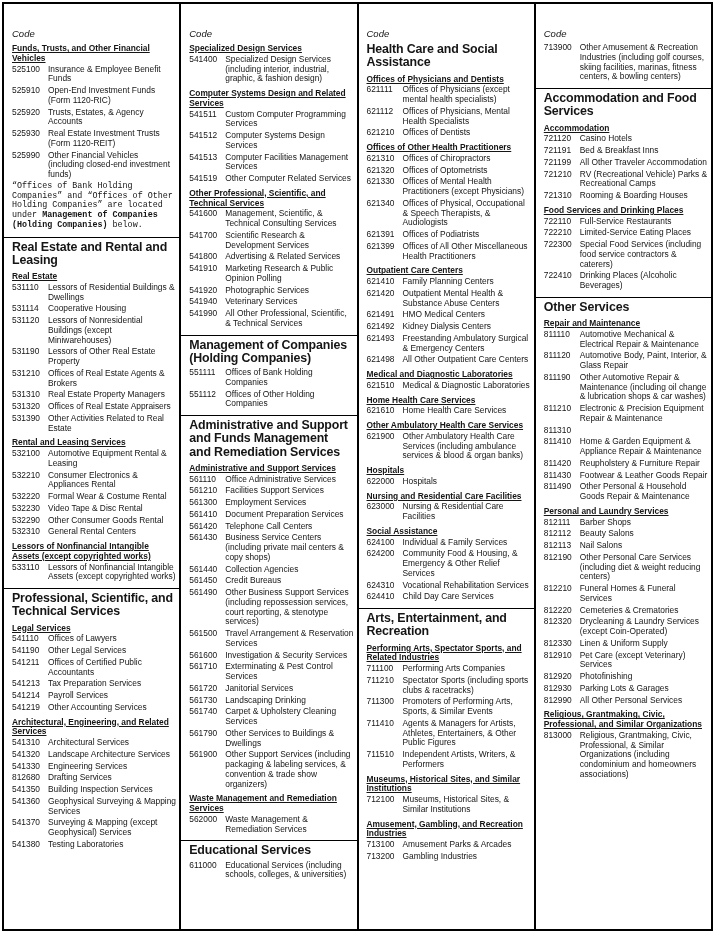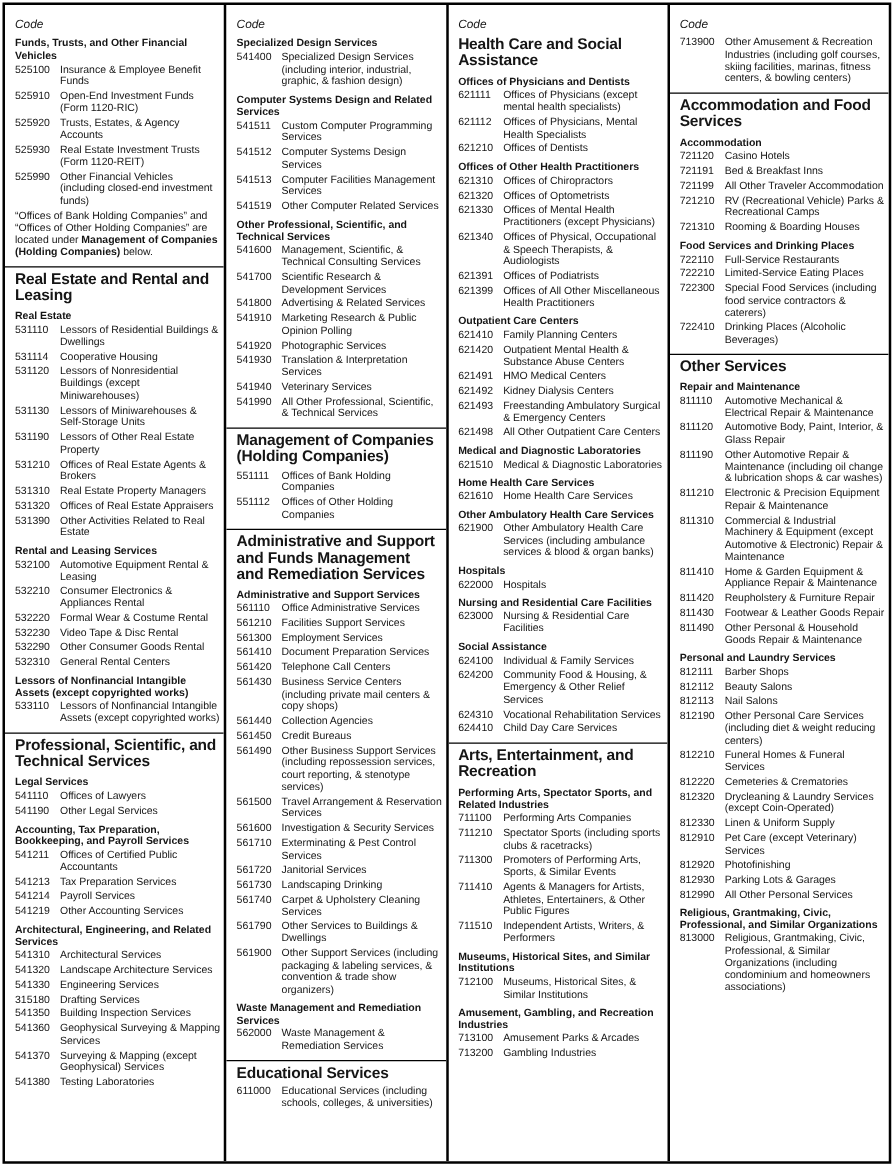--- a/index.html
+++ b/index.html
@@ -1,28 +1,28 @@
 <!DOCTYPE html>
 <html><head>
 <meta charset="utf-8">
 <style>
   html,body{margin:0;padding:0;background:#fff;}
   body{width:717px;height:935px;position:relative;font-family:"Liberation Sans",sans-serif;color:#151515;}
   .page{position:absolute;left:2px;top:2px;width:711px;height:929px;border:2px solid #000;box-sizing:border-box;background:#fff;overflow:hidden;}
   .columns{display:flex;height:100%;}
-  .column{flex:1 1 0;min-width:0;border-left:2px solid #000;padding-top:6px;overflow:hidden;box-sizing:border-box;}
+  .column{flex:1 1 0;min-width:0;border-left:2px solid #000;padding-top:20px;overflow:hidden;box-sizing:border-box;}
   .column:first-child{border-left:none;}
   .code-label{font-style:italic;font-size:9.5px;margin:4px 6px 4px 8px;}
   .major{font-weight:bold;font-size:12.4px;line-height:1.07;margin:3px 5px 3px 8px;letter-spacing:-0.15px;}
-  .sub{font-weight:bold;font-size:8.4px;line-height:1.16;margin:5px 5px 1px 8px;}
+  .sub{font-weight:bold;font-size:8.4px;line-height:1.16;margin:5px 5px 1px 8px;text-decoration:underline;}
   .entry{display:flex;font-size:8.4px;line-height:1.16;margin:0 3px 2px 8px;}
   .entry .code{flex:0 0 36px;width:36px;}
   .entry .desc{flex:1 1 auto;min-width:0;}
   .hr{border-top:1.5px solid #000;margin:6px 0 3px 0;height:0;}
-  .note{font-size:8.4px;line-height:1.16;margin:2px 5px 2px 8px;}
+  .note{font-size:8.4px;line-height:1.16;margin:2px 5px 2px 8px;font-family:Liberation Mono, monospace;}
   .note .b{font-weight:bold;}
 </style>
 </head>
 <body>
 
 <div class="page">
   <div class="columns" id="columns">
       <div class="column">
         <div class="code-label">Code</div>
         <div class="sub">Funds, Trusts, and Other Financial Vehicles</div>
@@ -56,24 +56,20 @@
         </div>
         <div class="entry">
           <span class="code">531114</span>
           <span class="desc">Cooperative Housing</span>
         </div>
         <div class="entry">
           <span class="code">531120</span>
           <span class="desc">Lessors of Nonresidential Buildings (except Miniwarehouses)</span>
         </div>
         <div class="entry">
-          <span class="code">531130</span>
-          <span class="desc">Lessors of Miniwarehouses &amp; Self-Storage Units</span>
-        </div>
-        <div class="entry">
           <span class="code">531190</span>
           <span class="desc">Lessors of Other Real Estate Property</span>
         </div>
         <div class="entry">
           <span class="code">531210</span>
           <span class="desc">Offices of Real Estate Agents &amp; Brokers</span>
         </div>
         <div class="entry">
           <span class="code">531310</span>
           <span class="desc">Real Estate Property Managers</span>
@@ -120,21 +116,20 @@
         <div class="major">Professional, Scientific, and Technical Services</div>
         <div class="sub">Legal Services</div>
         <div class="entry">
           <span class="code">541110</span>
           <span class="desc">Offices of Lawyers</span>
         </div>
         <div class="entry">
           <span class="code">541190</span>
           <span class="desc">Other Legal Services</span>
         </div>
-        <div class="sub">Accounting, Tax Preparation, Bookkeeping, and Payroll Services</div>
         <div class="entry">
           <span class="code">541211</span>
           <span class="desc">Offices of Certified Public Accountants</span>
         </div>
         <div class="entry">
           <span class="code">541213</span>
           <span class="desc">Tax Preparation Services</span>
         </div>
         <div class="entry">
           <span class="code">541214</span>
@@ -151,21 +146,21 @@
         </div>
         <div class="entry">
           <span class="code">541320</span>
           <span class="desc">Landscape Architecture Services</span>
         </div>
         <div class="entry">
           <span class="code">541330</span>
           <span class="desc">Engineering Services</span>
         </div>
         <div class="entry">
-          <span class="code">315180</span>
+          <span class="code">812680</span>
           <span class="desc">Drafting Services</span>
         </div>
         <div class="entry">
           <span class="code">541350</span>
           <span class="desc">Building Inspection Services</span>
         </div>
         <div class="entry">
           <span class="code">541360</span>
           <span class="desc">Geophysical Surveying &amp; Mapping Services</span>
         </div>
@@ -215,24 +210,20 @@
           <span class="code">541800</span>
           <span class="desc">Advertising &amp; Related Services</span>
         </div>
         <div class="entry">
           <span class="code">541910</span>
           <span class="desc">Marketing Research &amp; Public Opinion Polling</span>
         </div>
         <div class="entry">
           <span class="code">541920</span>
           <span class="desc">Photographic Services</span>
-        </div>
-        <div class="entry">
-          <span class="code">541930</span>
-          <span class="desc">Translation &amp; Interpretation Services</span>
         </div>
         <div class="entry">
           <span class="code">541940</span>
           <span class="desc">Veterinary Services</span>
         </div>
         <div class="entry">
           <span class="code">541990</span>
           <span class="desc">All Other Professional, Scientific, &amp; Technical Services</span>
         </div>
         <div class="hr"></div>
@@ -534,21 +525,20 @@
         <div class="entry">
           <span class="code">811190</span>
           <span class="desc">Other Automotive Repair &amp; Maintenance (including oil change &amp; lubrication shops &amp; car washes)</span>
         </div>
         <div class="entry">
           <span class="code">811210</span>
           <span class="desc">Electronic &amp; Precision Equipment Repair &amp; Maintenance</span>
         </div>
         <div class="entry">
           <span class="code">811310</span>
-          <span class="desc">Commercial &amp; Industrial Machinery &amp; Equipment (except Automotive &amp; Electronic) Repair &amp; Maintenance</span>
         </div>
         <div class="entry">
           <span class="code">811410</span>
           <span class="desc">Home &amp; Garden Equipment &amp; Appliance Repair &amp; Maintenance</span>
         </div>
         <div class="entry">
           <span class="code">811420</span>
           <span class="desc">Reupholstery &amp; Furniture Repair</span>
         </div>
         <div class="entry">

